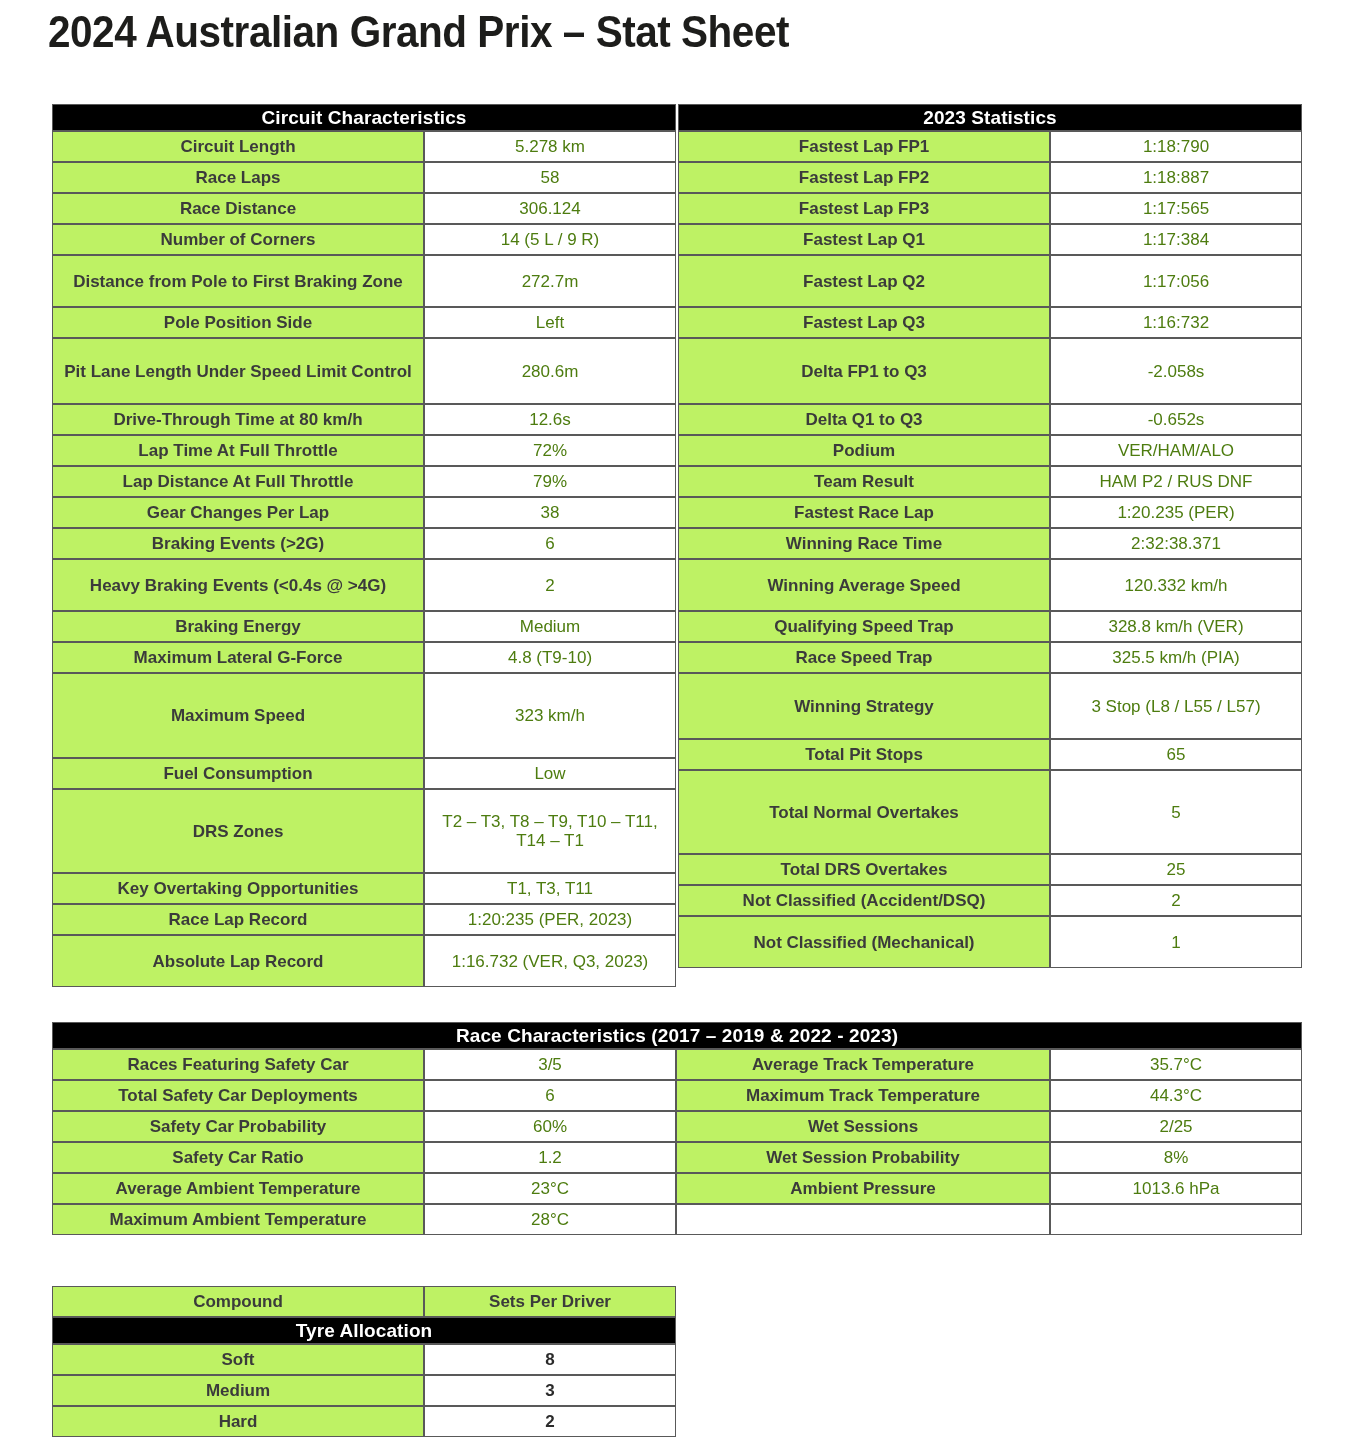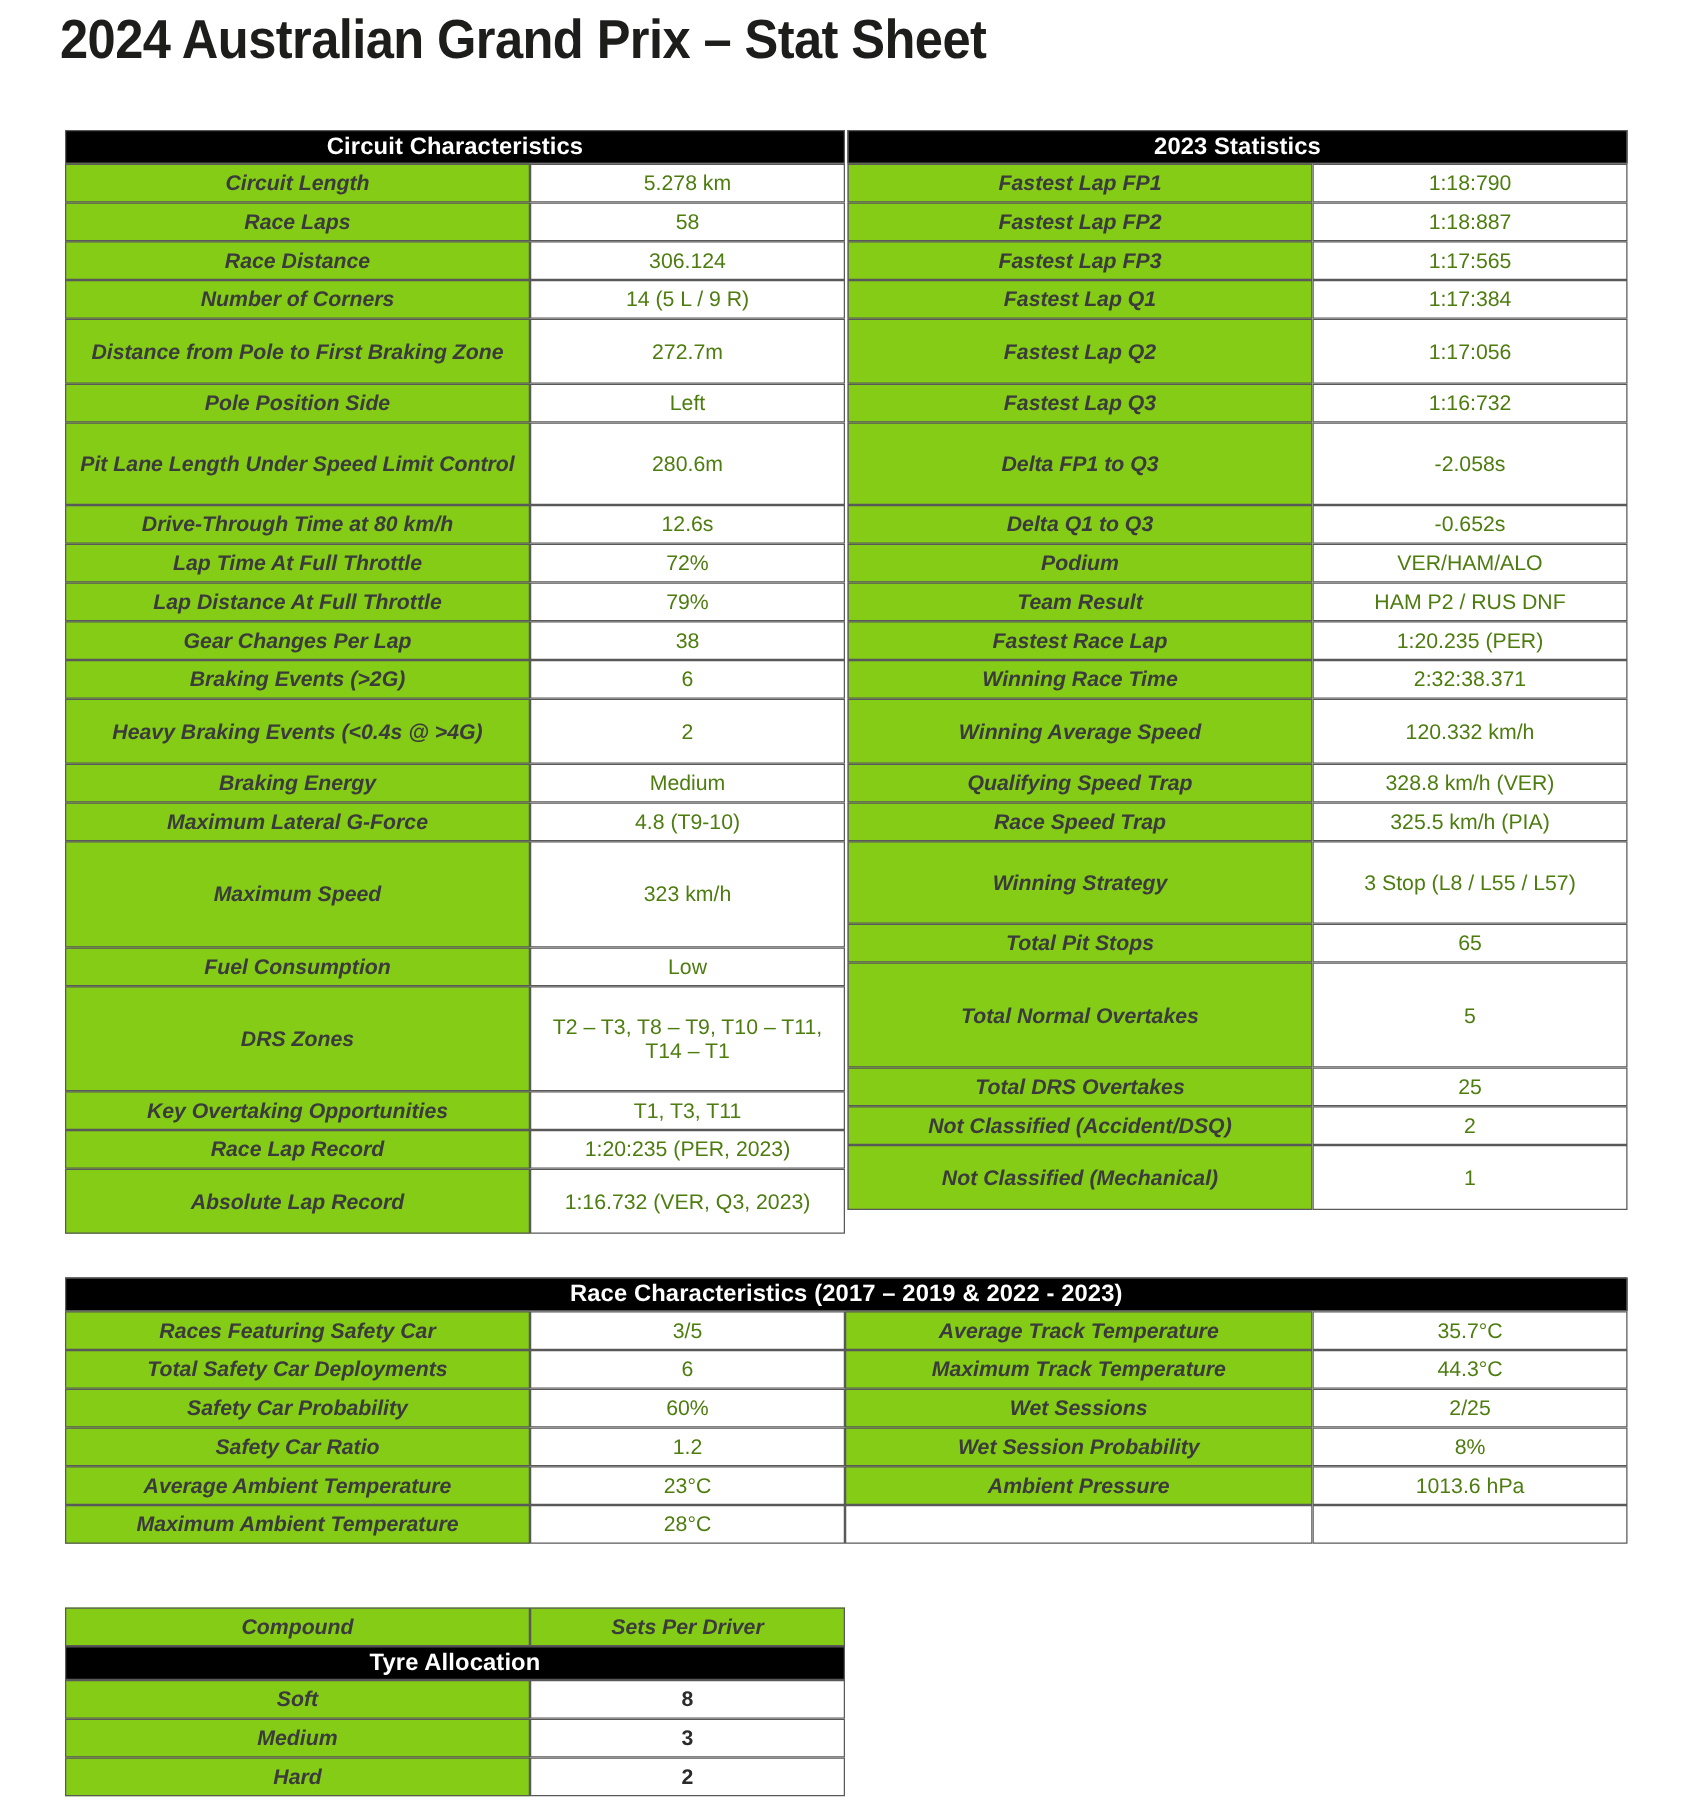--- a/index.html
+++ b/index.html
@@ -57,24 +57,23 @@
     background: #000000;
     color: #ffffff;
     font-weight: bold;
     font-size: 19px;
     border: 1px solid #000000;
     letter-spacing: 0.1px;
     padding: 3px 4px;
     transform: none;
   }
   td.lbl {
-    background: #84cc16;
+    background: #bef264;
     color: #3b3b3b;
     font-weight: bold;
-    font-style: italic;
   }
   td.val {
     background: #ffffff;
     color: #4d7c0f;
     font-weight: normal;
   }
   td.val-b {
     background: #ffffff;
     color: #2b2b2b;
     font-weight: bold;

